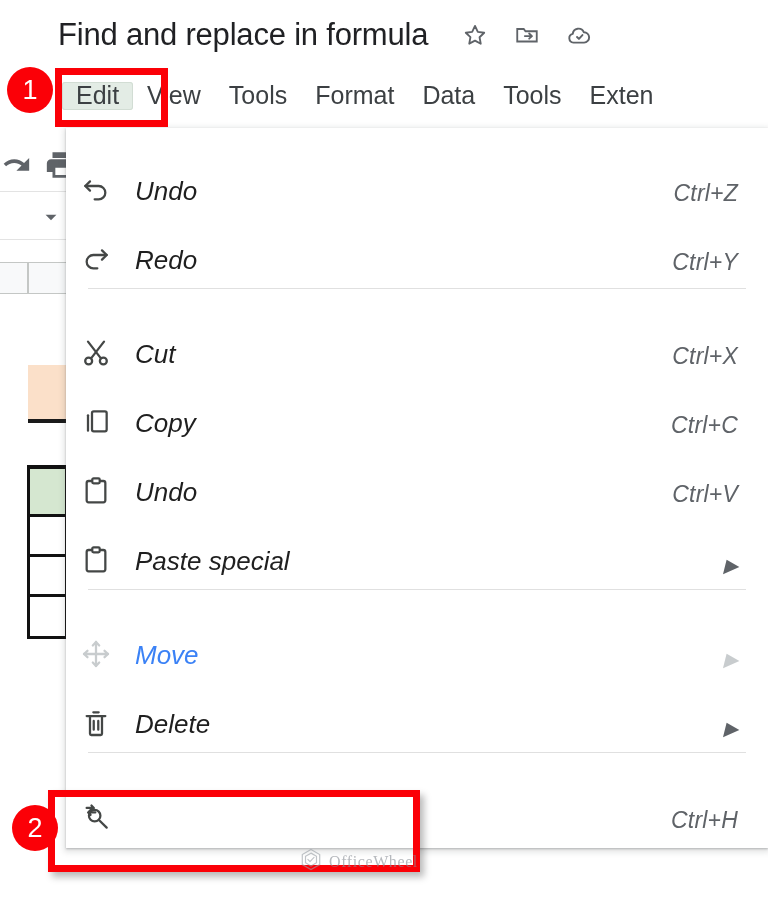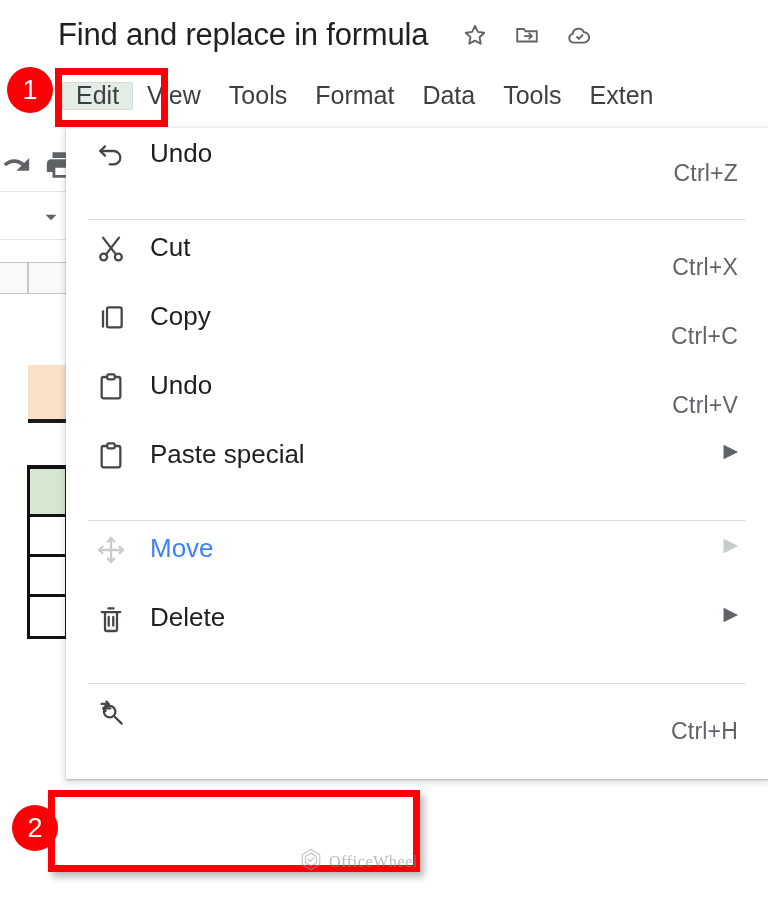--- a/index.html
+++ b/index.html
@@ -70,22 +70,22 @@
   .redbox-edit { left: 55px; top: 68px; width: 113px; height: 59px; }
   .redbox-far  { left: 48px; top: 790px; width: 372px; height: 82px;
                  box-shadow: 4px 5px 7px rgba(0,0,0,.28); }
 
   
   .dropdown { position: absolute; left: 66px; top: 128px; width: 702px;
               background: #ffffff; z-index: 20;
               box-shadow: 0 2px 6px 2px rgba(60,64,67,.15),
                           0 1px 2px rgba(60,64,67,.3);
               padding: 10px 0 14px 0; }
-  .mrow { height: 69px; display: flex; align-items: flex-start;
-          padding: 0 30px 0 28px; position: relative; }
+  .mrow { height: 69px; display: flex; align-items: flex-end;
+          padding: 0 30px 0 13px; position: relative; font-style: italic; }
   .mrow .mico { width: 34px; height: 34px; flex: 0 0 34px; color: #444746;
                 display: flex; align-items: center; justify-content: center; }
   .mrow .mlbl { font-size: 26px; color: #1f1f1f; margin-left: 22px;
                 white-space: nowrap; }
   .mrow .macc { margin-left: auto; font-size: 23px; color: #5f6368;
                 letter-spacing: .2px; margin-top: 22px; }
   .mrow .marr { margin-left: auto; color: #5f6368; font-size: 19px; }
   .mrow.disabled .mlbl { color: #3b82f6; }
   .mrow.disabled .mico { color: #c8ccce; }
   .mrow.disabled .marr { color: #c8ccce; }
@@ -188,20 +188,30 @@
     <div class="mrow">
       <span class="mico">
         <svg xmlns="http://www.w3.org/2000/svg" viewBox="0 0 24 24" width="32" height="32" fill="none" stroke="currentColor" stroke-width="1.7" stroke-linecap="round" stroke-linejoin="round">
           <path d="M4 9h10a5 5 0 010 10h-3"></path>
           <path d="M7.5 5.5L4 9l3.5 3.5"></path>
         </svg>
       </span>
       <span class="mlbl">Undo</span>
       <span class="macc">Ctrl+Z</span>
     </div>
+    <div class="mrow">
+      <span class="mico">
+        <svg xmlns="http://www.w3.org/2000/svg" viewBox="0 0 24 24" width="32" height="32" fill="none" stroke="currentColor" stroke-width="1.7" stroke-linecap="round" stroke-linejoin="round">
+          <path d="M20 9H10a5 5 0 000 10h3"></path>
+          <path d="M16.5 5.5L20 9l-3.5 3.5"></path>
+        </svg>
+      </span>
+      <span class="mlbl">Redo</span>
+      <span class="macc">Ctrl+Y</span>
+    </div>
     <div class="msep"></div>
     <div class="mrow">
       <span class="mico">
         <svg xmlns="http://www.w3.org/2000/svg" viewBox="0 0 24 24" width="32" height="32" fill="none" stroke="currentColor" stroke-width="1.7" stroke-linecap="round" stroke-linejoin="round">
           <circle cx="6.5" cy="18" r="2.6"></circle>
           <circle cx="17.5" cy="18" r="2.6"></circle>
           <path d="M8.3 16L18 3.5M15.7 16L6 3.5"></path>
         </svg>
       </span>
       <span class="mlbl">Cut</span>

